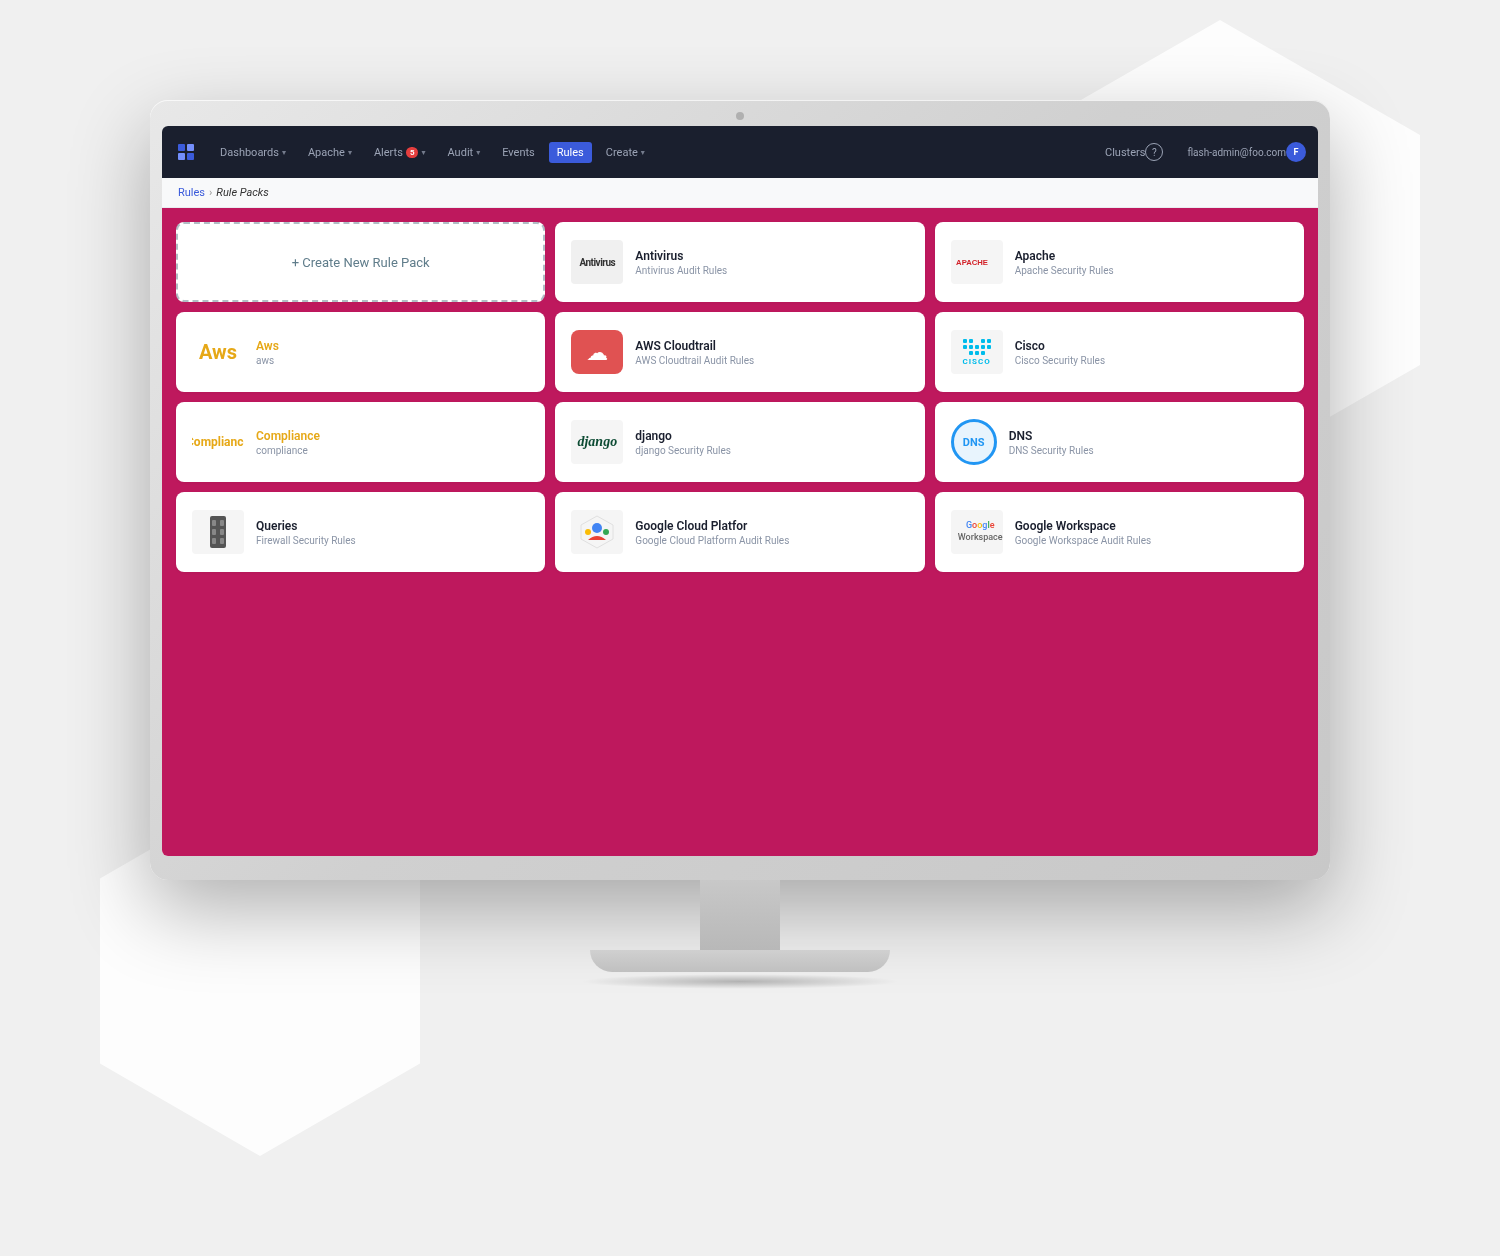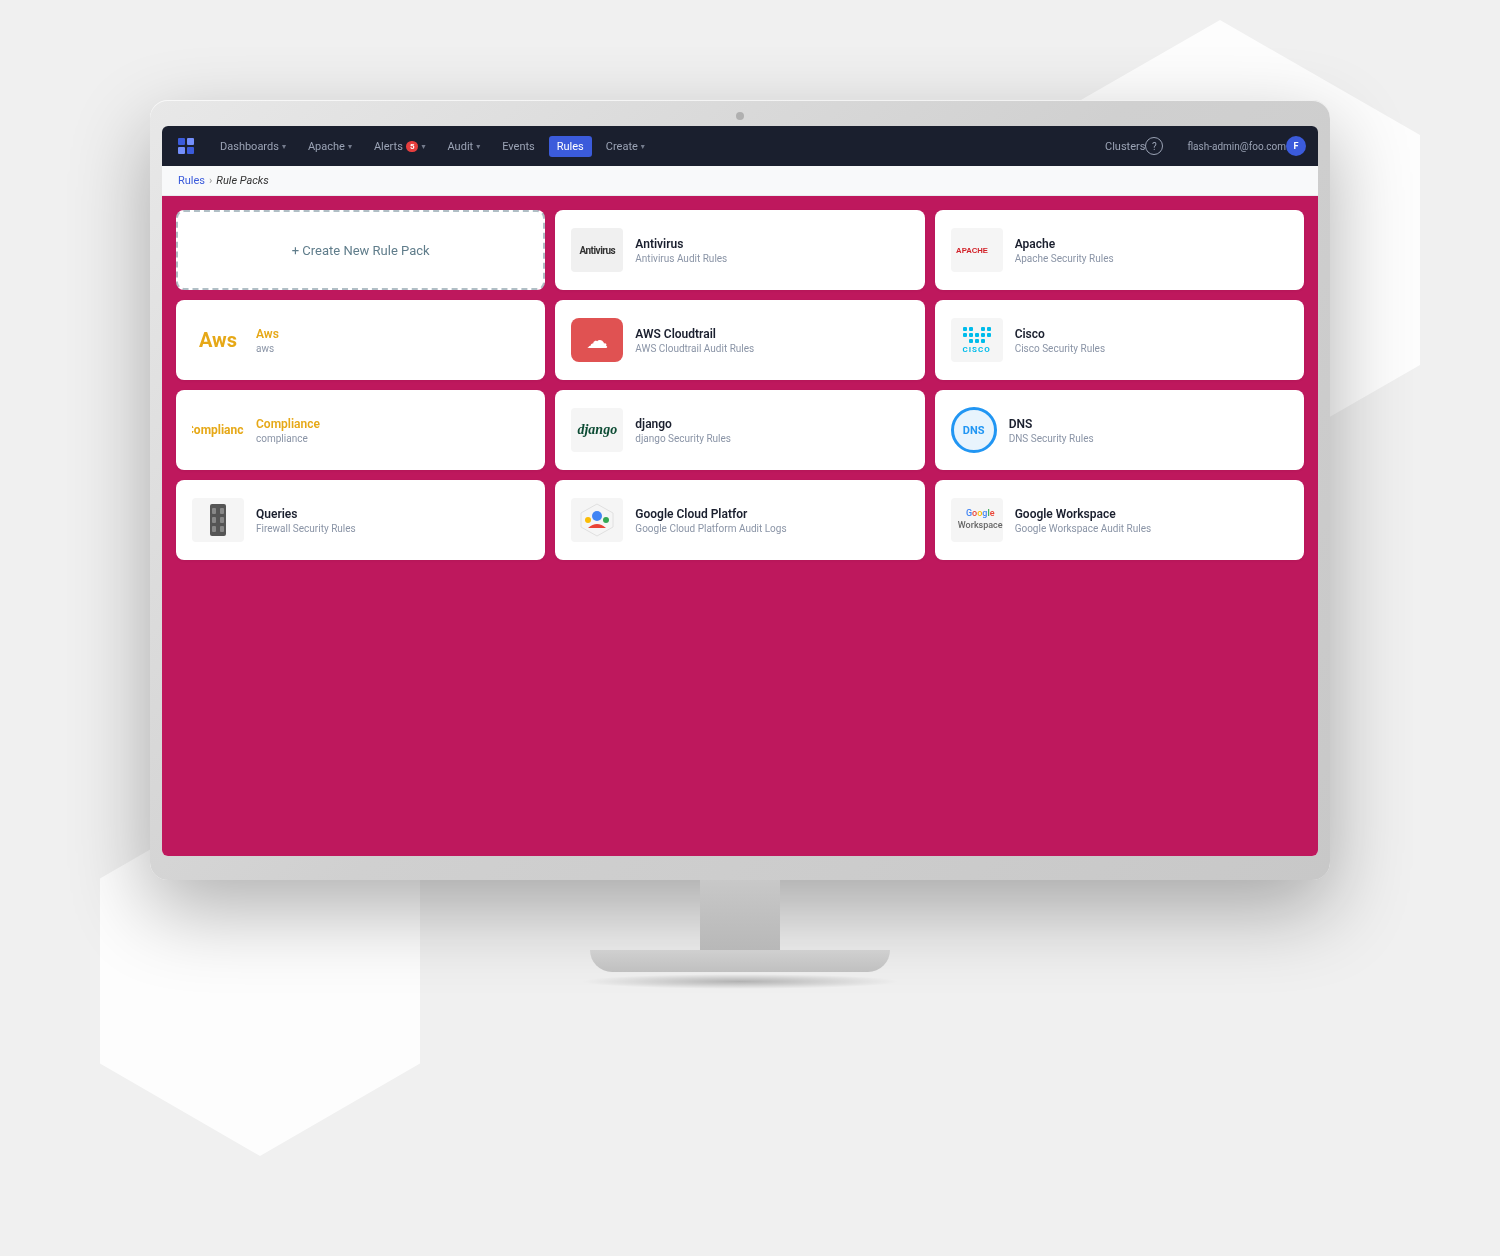--- a/index.html
+++ b/index.html
@@ -86,21 +86,21 @@
     .stand-shadow {
       width: 320px;
       height: 15px;
       background: radial-gradient(ellipse, rgba(0,0,0,0.25) 0%, transparent 70%);
       margin: 2px auto 0;
     }
 
     
     .navbar {
       background: #1a1f2e;
-      height: 40px;
+      height: 52px;
       display: flex;
       align-items: center;
       padding: 0 12px;
       gap: 6px;
     }
 
     .nav-logo {
       width: 24px;
       height: 24px;
       margin-right: 8px;
@@ -480,21 +480,21 @@
               <svg width="36" height="36" viewBox="0 0 36 36">
                 <polygon points="18,2 34,11 34,25 18,34 2,25 2,11" fill="none" stroke="#e0e0e0" stroke-width="1"></polygon>
                 <circle cx="18" cy="14" r="5" fill="#4285f4"></circle>
                 <path d="M9,26 Q18,18 27,26" fill="#ea4335"></path>
                 <circle cx="9" cy="18" r="3" fill="#fbbc05"></circle>
                 <circle cx="27" cy="18" r="3" fill="#34a853"></circle>
               </svg>
             </div>
             <div class="card-info">
               <div class="card-title">Google Cloud Platfor</div>
-              <div class="card-subtitle">Google Cloud Platform Audit Logs</div>
+              <div class="card-subtitle">Google Cloud Platform Audit Rules</div>
             </div>
           </div>
 
           <div class="rule-card">
             <div class="card-logo" style="background:#f5f5f5;border-radius:4px;width:52px;height:44px;display:flex;align-items:center;justify-content:flex-end;">
               <span style="font-size:9px;font-weight:500;color:#666;text-align:center;line-height:1.3;">
                 <span style="color:#4285f4;">G</span><span style="color:#ea4335;">o</span><span style="color:#fbbc05;">o</span><span style="color:#4285f4;">g</span><span style="color:#34a853;">l</span><span style="color:#ea4335;">e</span><br>Workspace
               </span>
             </div>
             <div class="card-info">

